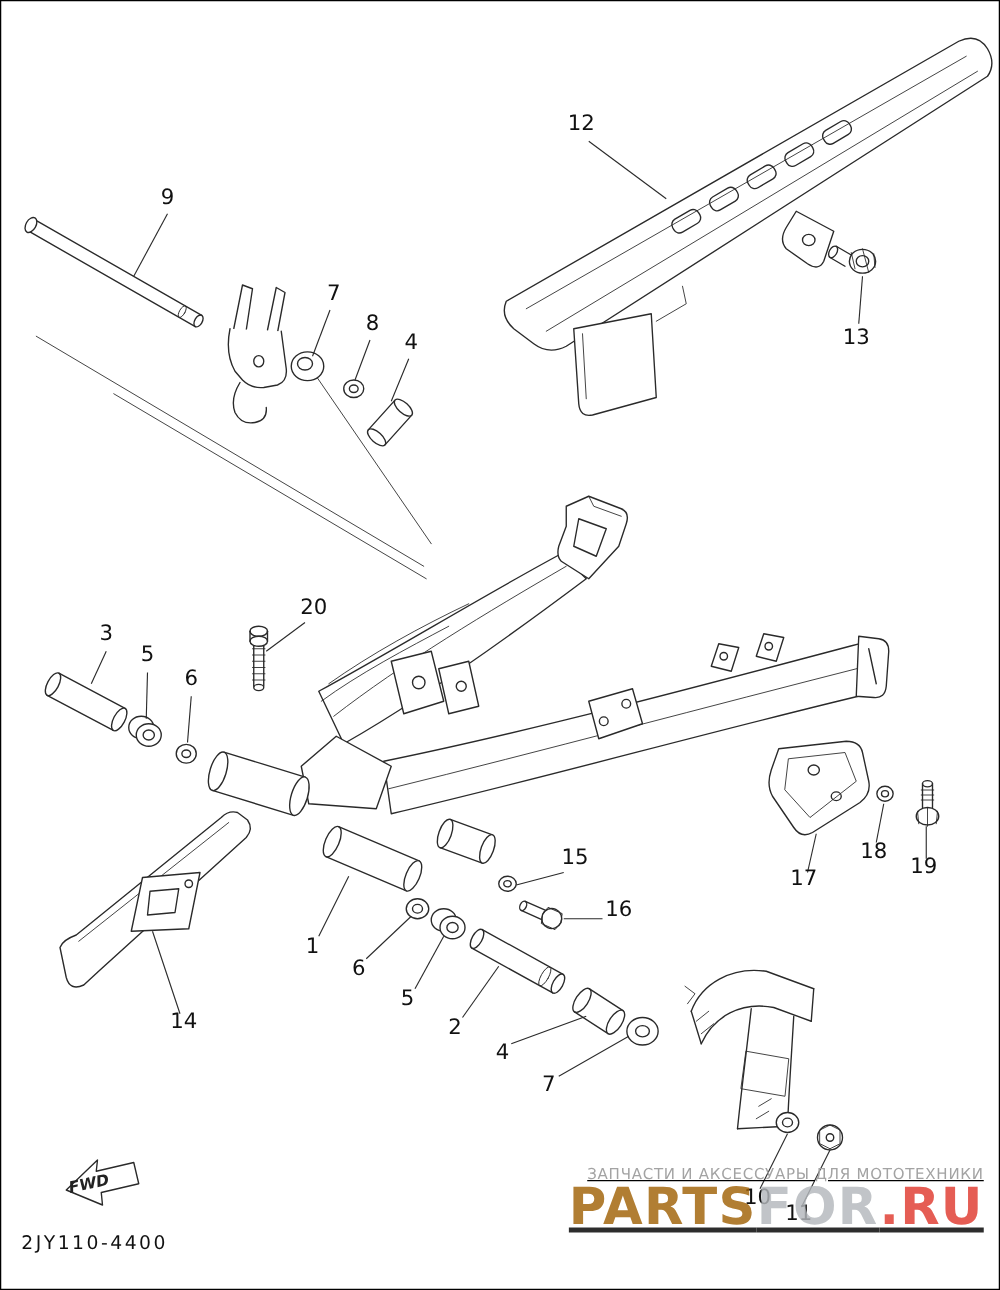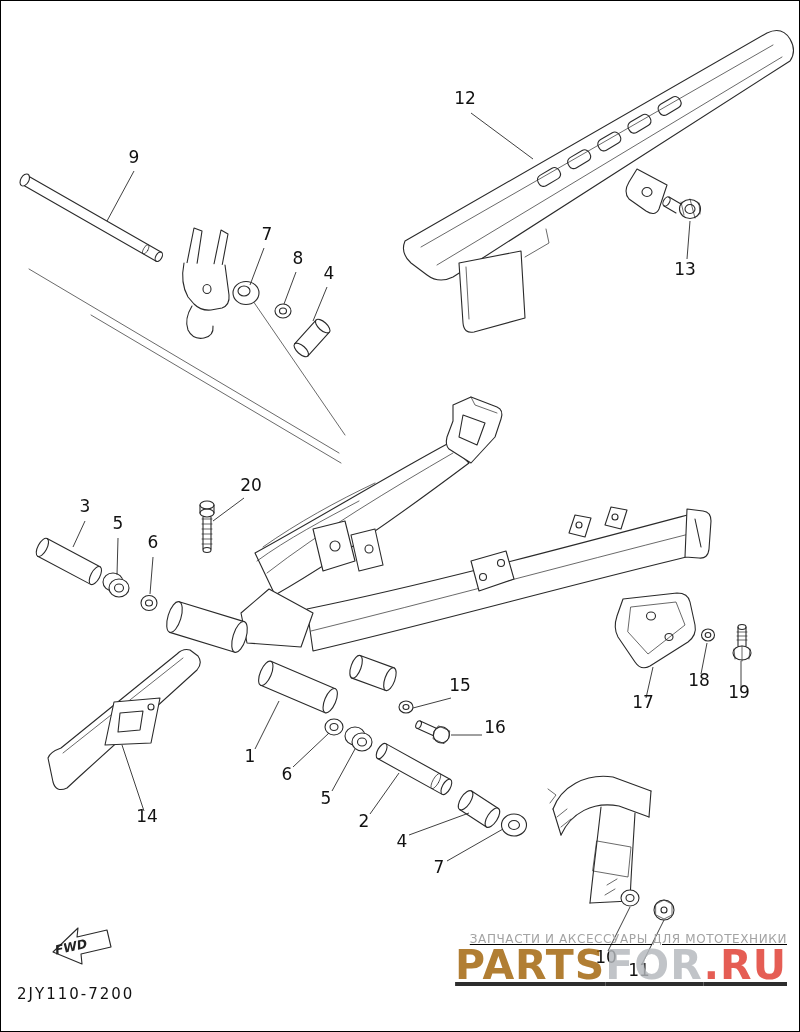--- a/index.html
+++ b/index.html
@@ -309,20 +309,20 @@
     <text class="lbl" x="605" y="962">10</text>
     <text class="lbl" x="638" y="975">11</text>
   </g>
 
   <g class="ln">
     <path d="M52,951 L77,927 L76,936 L106,929 L110,946 L80,953 L81,963 Z" class="fw"></path>
     <text class="fwd-text" x="71" y="950" text-anchor="middle" transform="rotate(-12 71 950)">FWD</text>
   </g>
 </svg>
 
-<div class="code">2JY110-7200</div>
+<div class="code">2JY110-4400</div>
 
 <div class="wm">
   <div class="wm-tagline">ЗАПЧАСТИ И АКСЕССУАРЫ ДЛЯ МОТОТЕХНИКИ</div>
   <div class="wm-brand"><span style="color: #a16207;">PARTS</span><span style="color: rgb(180, 184, 188); margin-top: 24px;">FOR</span><span style="color: rgb(224, 58, 47); margin-top: 10px;">.RU</span></div>
 </div>
 
 </div>
 
 </body></html>

